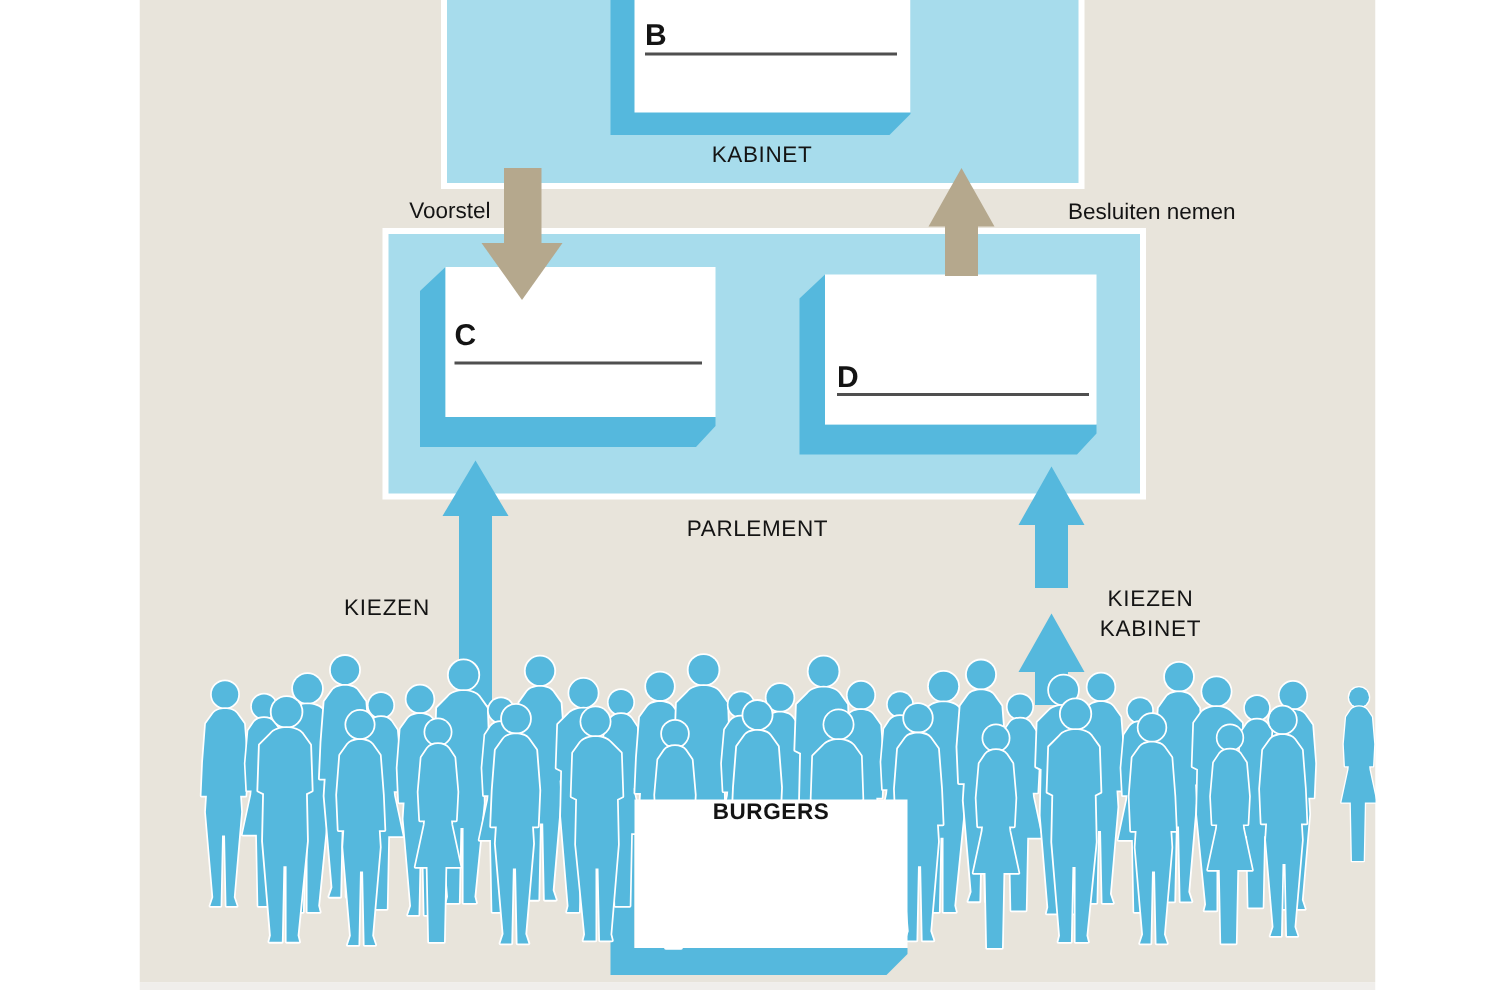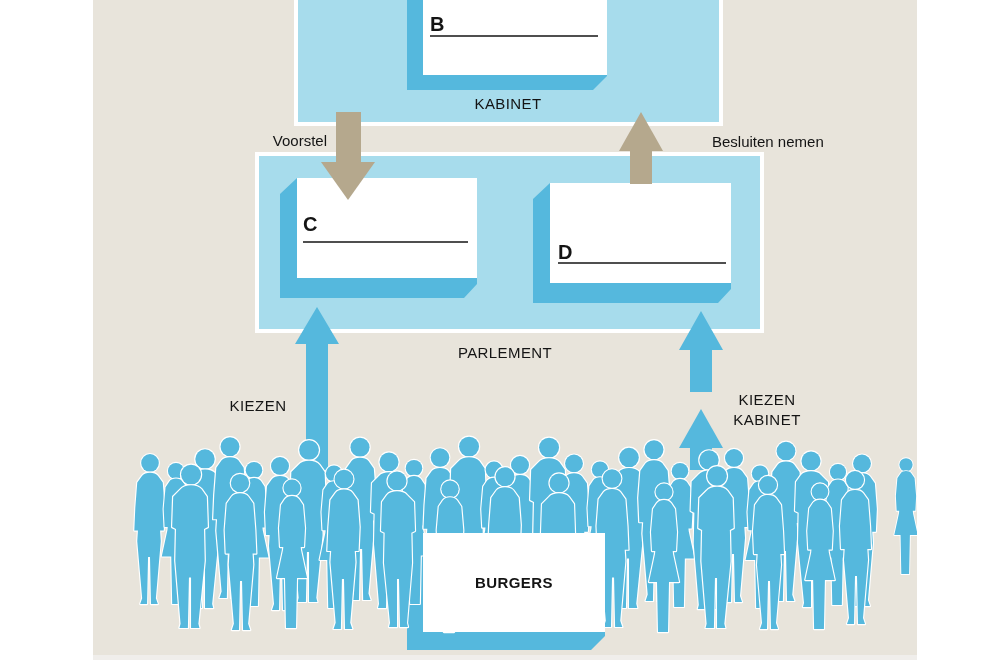--- a/index.html
+++ b/index.html
@@ -27,21 +27,21 @@
   .arrow-tan{fill:var(--tan);} .arrow-blue{fill:var(--mid);}
   
   .wbox{background:#fff;z-index:4;}
   .b-box{left:423px;top:0;width:184px;height:75px;}
   .c-box{left:297px;top:178px;width:180px;height:100px;}
   .d-box{left:550px;top:183px;width:181px;height:100px;}
   .slot-letter{position:absolute;font-weight:700;font-size:20px;line-height:20px;color:var(--ink);}
   .answer-line{position:absolute;height:0;border-top:2px solid var(--line);}
   
   .burgers-box{left:423px;top:533px;width:182px;height:99px;background:#fff;z-index:8;
-               display:flex;align-items:center;justify-content:center;}
+               display:flex;align-items:flex-start;justify-content:center;}
   
   .lbl{position:absolute;font-weight:400;color:var(--ink);z-index:6;}
   .sect{font-size:15px;letter-spacing:.4px;text-align:center;}
   .kabinet-lbl{left:408px;top:95px;width:200px;}
   .parlement-lbl{left:405px;top:304px;width:200px;margin-top:40px;}
   .burgers-lbl{font-size:15px;letter-spacing:.4px;font-weight:700;color:var(--ink);}
   .voorstel-lbl{left:217px;top:132px;width:110px;font-size:15px;text-align:right;}
   .besluiten-lbl{left:712px;top:133px;width:200px;font-size:15px;}
   .kiezen-lbl{left:208px;top:397px;width:100px;font-size:15px;letter-spacing:.5px;text-align:center;}
   .kiezen-ind-lbl{left:717px;top:390px;width:100px;font-size:15px;letter-spacing:.5px;

